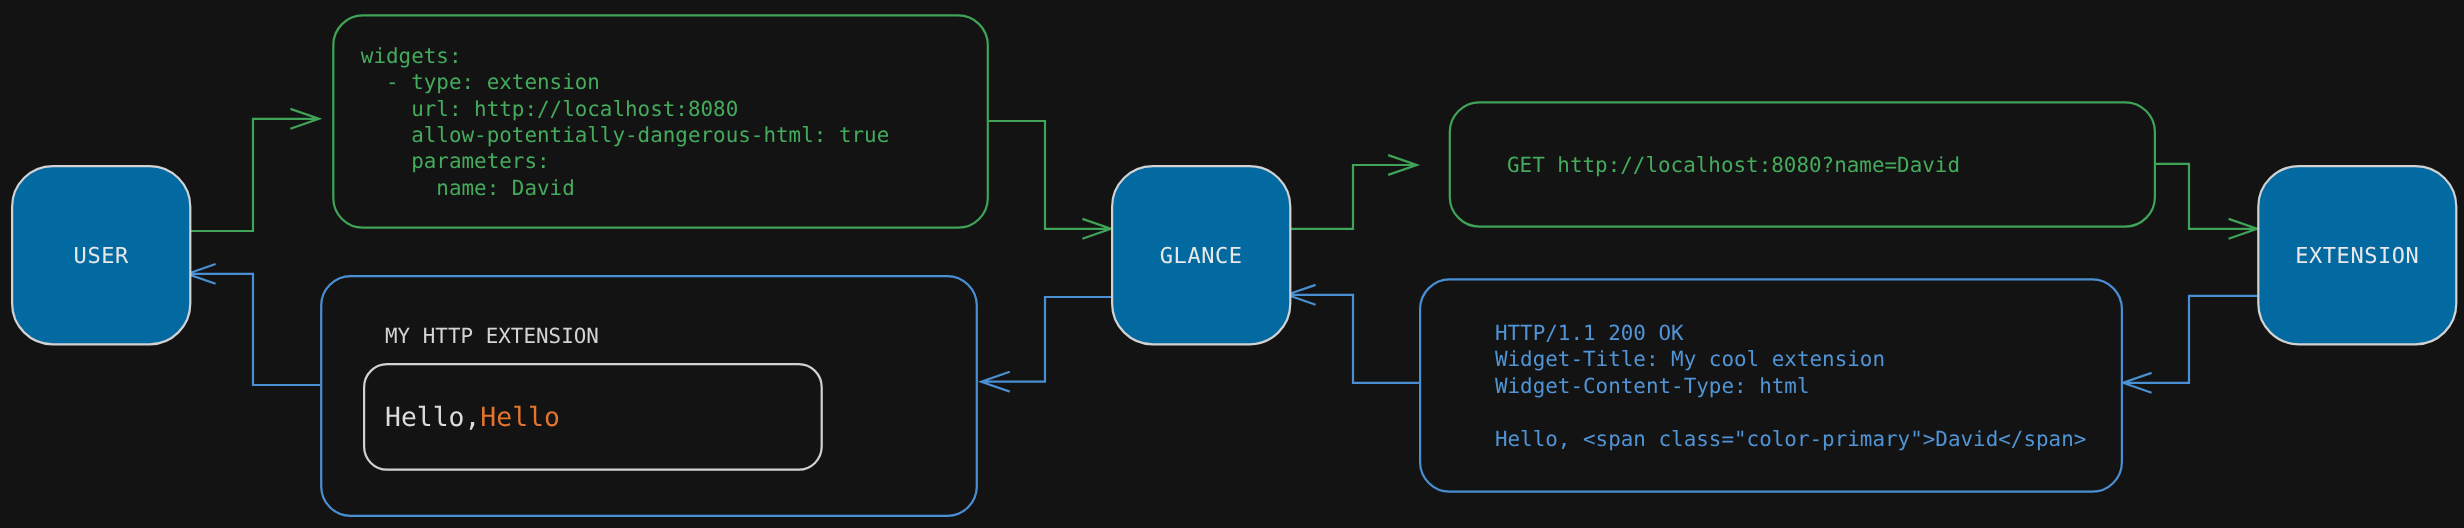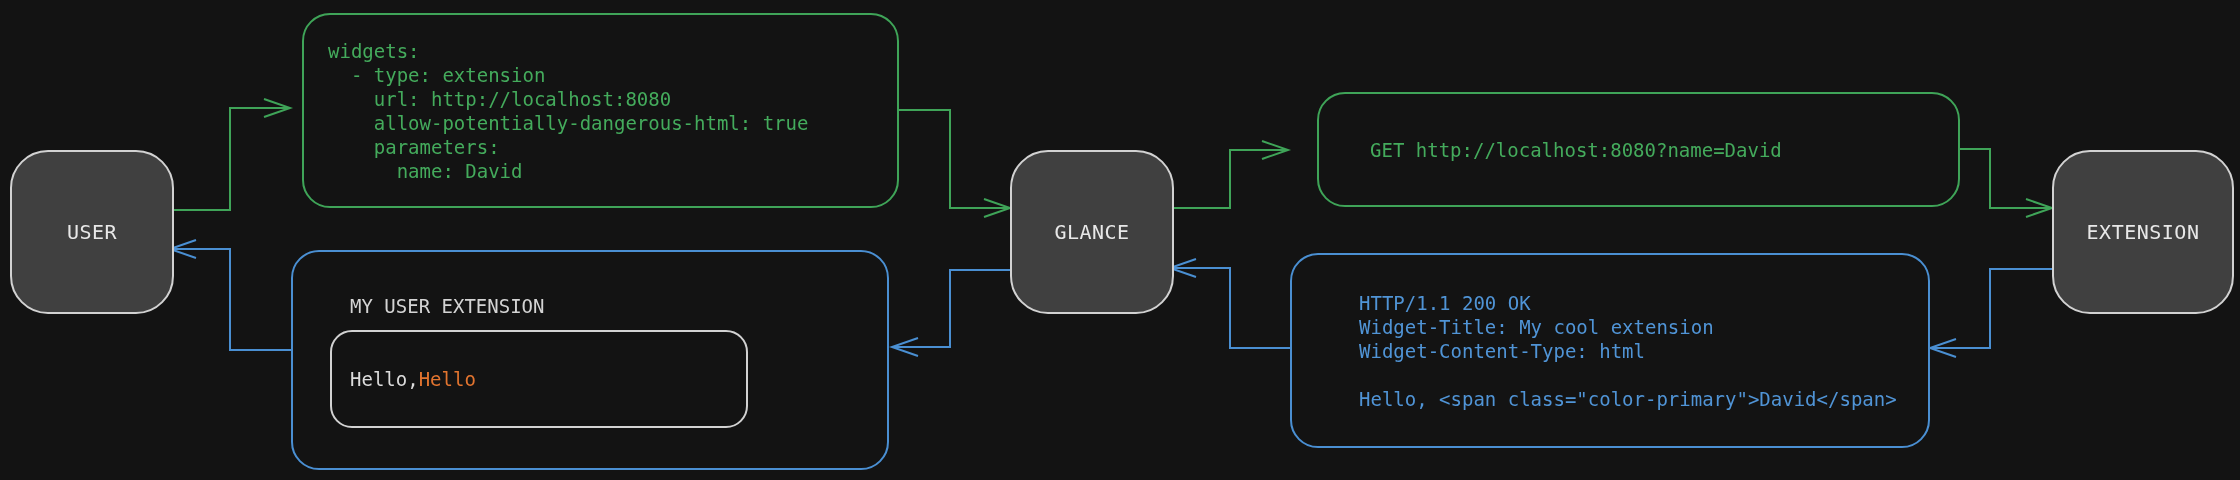--- a/index.html
+++ b/index.html
@@ -25,21 +25,21 @@
     fill: none;
     stroke-width: 2px;
   }
   .wire.green { stroke: #3fa458; }
   .wire.blue  { stroke: #4a8fd2; }
 
   .node {
     position: absolute;
     border: 2px solid #d2d2d2;
     border-radius: 38px;
-    background: #404040;
+    background: #0369a1;
     display: flex;
     align-items: center;
     justify-content: center;
     color: #e8e8e8;
     font-size: 20px;
     letter-spacing: 0.5px;
   }
   #node-user      { left: 10px;   top: 150px; width: 160px; height: 160px; }
   #node-glance    { left: 1010px; top: 150px; width: 160px; height: 160px; }
   #node-extension { left: 2052px; top: 150px; width: 178px; height: 160px; }
@@ -89,21 +89,21 @@
     left: 37px;
     top: 78px;
     width: 418px;
     height: 98px;
     border: 2px solid #d2d2d2;
     border-radius: 22px;
     box-sizing: border-box;
     display: flex;
     align-items: center;
     padding-left: 18px;
-    font-size: 19px;
+    font-size: 24px;
     line-height: 24px;
   }
   .hello-prefix { color: #dcdcdc; }
   .hello-name   { color: #e2742f; }
 </style>
 </head>
 <body>
 
 <div class="canvas">
 
@@ -147,20 +147,20 @@
 
   <div class="msg blue" id="box-http">
     <pre>HTTP/1.1 200 OK
 Widget-Title: My cool extension
 Widget-Content-Type: html
 
 Hello, &lt;span class="color-primary"&gt;David&lt;/span&gt;</pre>
   </div>
 
   <div class="msg blue" id="box-preview">
-    <div class="preview-title">MY USER EXTENSION</div>
+    <div class="preview-title">MY HTTP EXTENSION</div>
     <div class="hello-box">
       <span class="hello-prefix">Hello, </span>
         <span class="hello-name">Hello</span>
     </div>
   </div>
 
 </div>
 
 </body></html>

